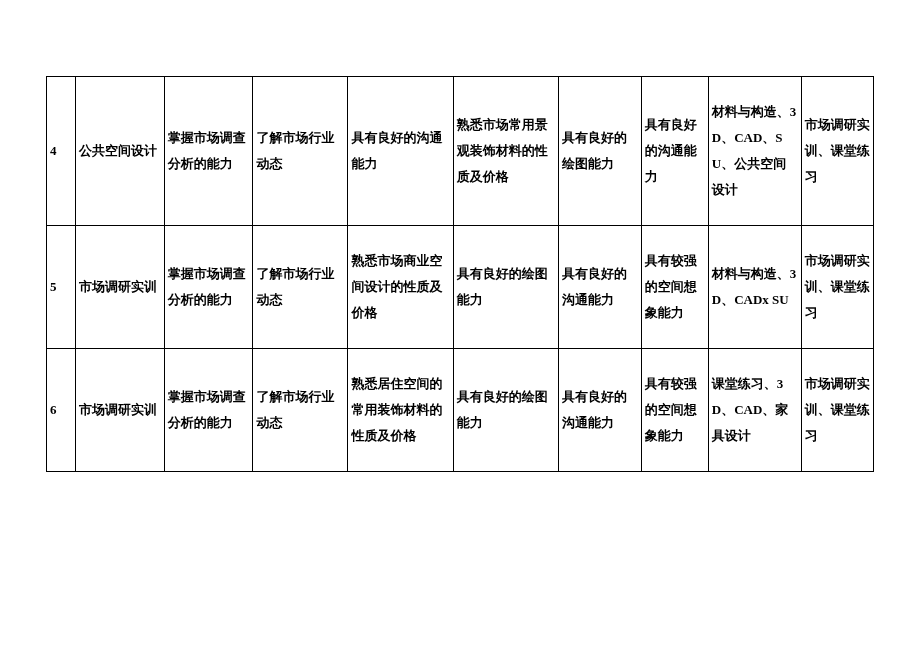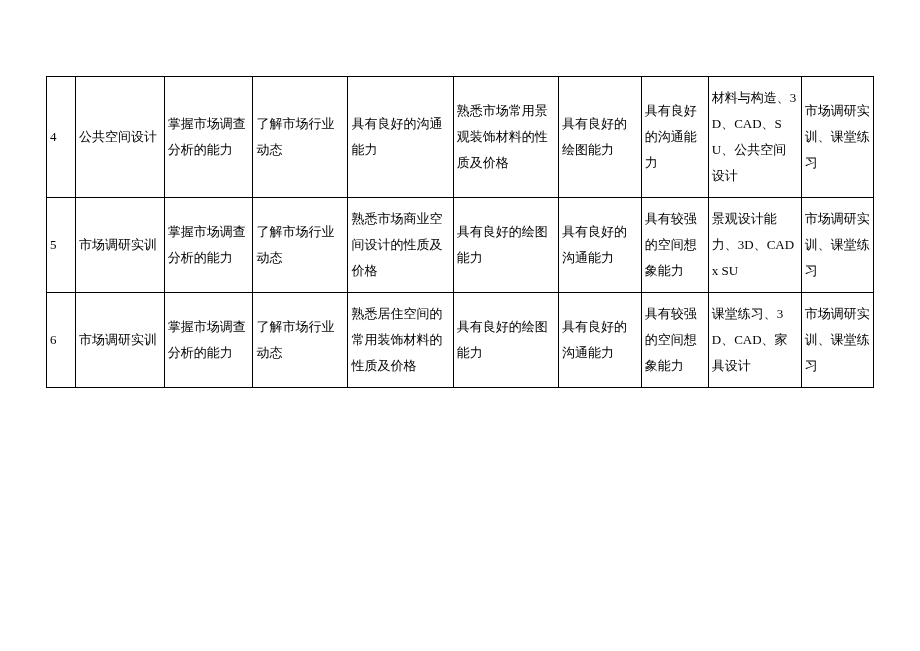--- a/index.html
+++ b/index.html
@@ -16,25 +16,26 @@
       height: 651px;
       padding: 76px 46px 0 46px;
     }
     table {
       border-collapse: collapse;
       width: 100%;
       table-layout: fixed;
     }
     td {
       border: 1px solid #000000;
-      padding: 8px 3px;
+      padding: 22px 3px;
       vertical-align: middle;
       text-align: left;
       line-height: 2.0;
       word-break: break-all;
+      font-weight: bold;
     }
     .col-num { width: 28px; }
     .col-1 { width: 86px; }
     .col-2 { width: 86px; }
     .col-3 { width: 92px; }
     .col-4 { width: 102px; }
     .col-5 { width: 102px; }
     .col-6 { width: 80px; }
     .col-7 { width: 65px; }
     .col-8 { width: 90px; }
@@ -71,21 +72,21 @@
     </tr>
     <tr>
       <td>5</td>
       <td>市场调研实训</td>
       <td>掌握市场调查分析的能力</td>
       <td>了解市场行业动态</td>
       <td>熟悉市场商业空间设计的性质及价格</td>
       <td>具有良好的绘图能力</td>
       <td>具有良好的沟通能力</td>
       <td>具有较强的空间想象能力</td>
-      <td>景观设计能力、3D、CADx SU</td>
+      <td>材料与构造、3D、CADx SU</td>
       <td>市场调研实训、课堂练习</td>
     </tr>
     <tr>
       <td>6</td>
       <td>市场调研实训</td>
       <td>掌握市场调查分析的能力</td>
       <td>了解市场行业动态</td>
       <td>熟悉居住空间的常用装饰材料的性质及价格</td>
       <td>具有良好的绘图能力</td>
       <td>具有良好的沟通能力</td>

